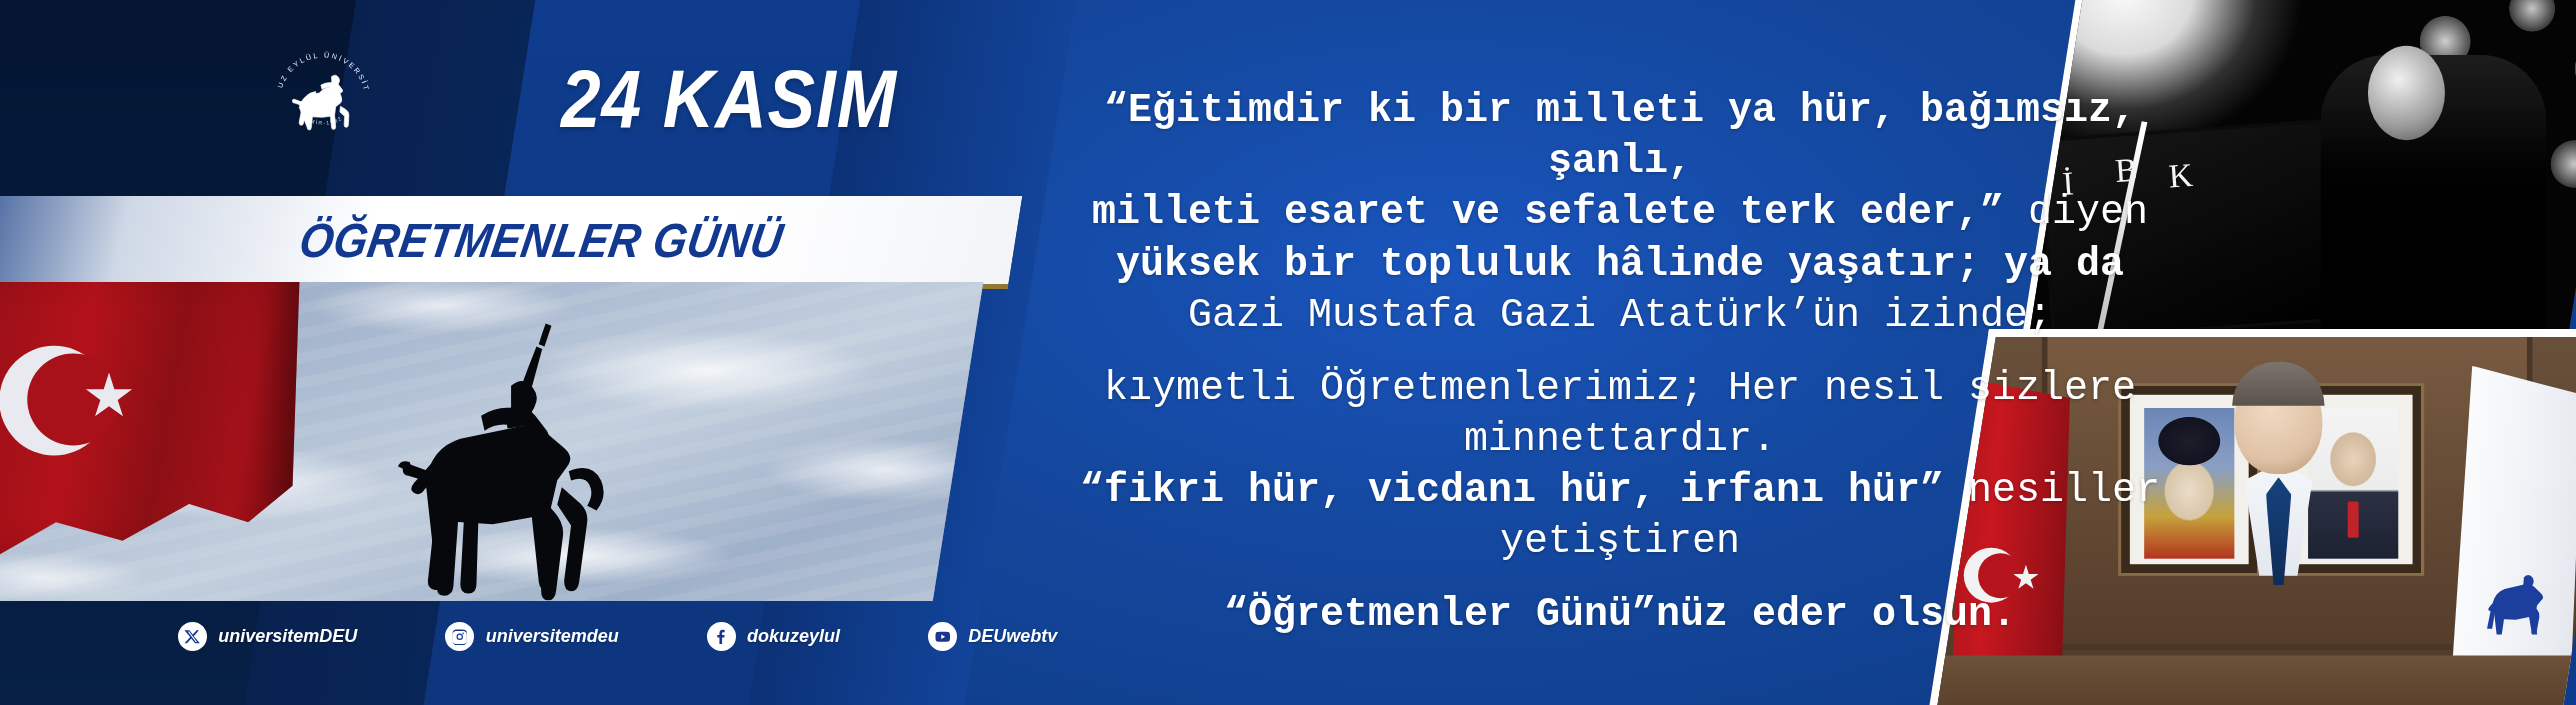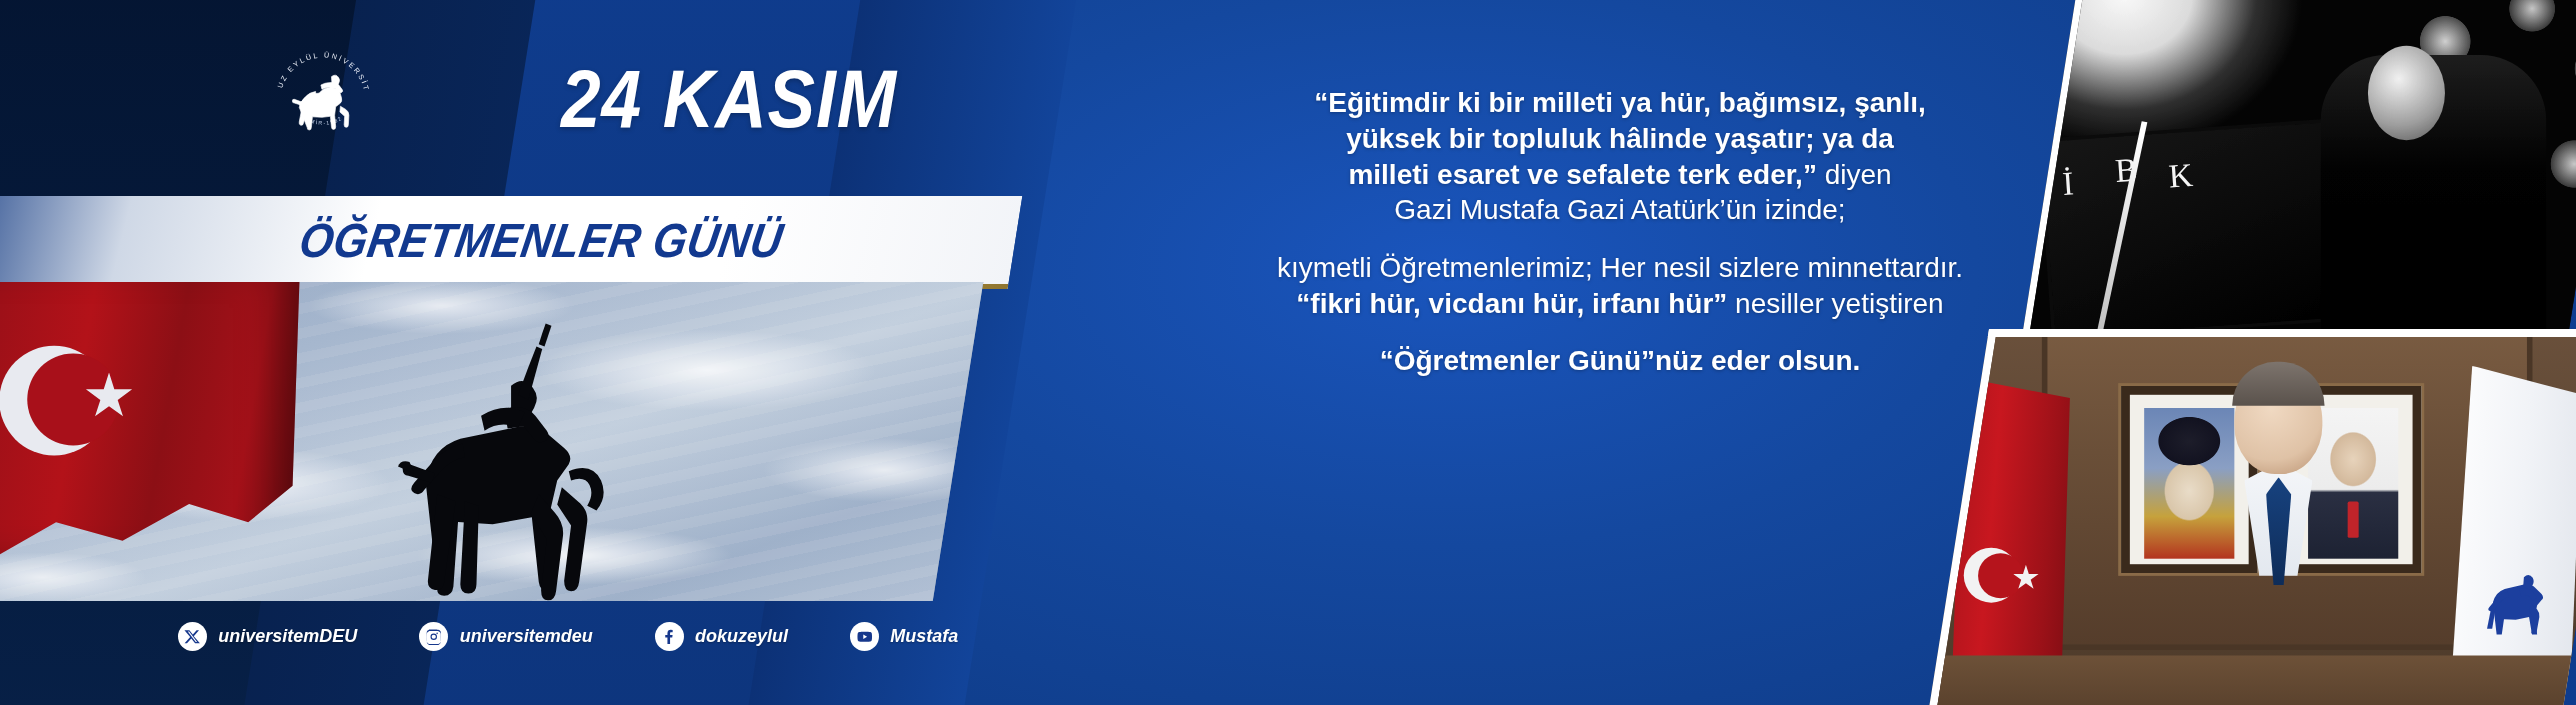--- a/index.html
+++ b/index.html
@@ -322,41 +322,42 @@
   
   .message {
     position:absolute; left:1020px; top:85px;
     width:1200px;
     text-align:center;
     color:#ffffff;
     text-shadow:0 1px 3.6px rgba(0,0,0,.28);
   }
   .msg-block { margin-bottom:21.6px; }
   .msg-line {
-    font-size:28px;
+    font-size:40px;
     line-height:1.28;
     font-weight:normal;
+    font-family:Liberation Mono, monospace;
   }
   .msg-line b { font-weight:bold; }
   .sign-name {
     margin-top:36px;
     font-size:33px;
     font-weight:bold;
     letter-spacing:0.3px;
   }
   .sign-title {
     margin-top:7.2px;
     font-size:32px;
     font-weight:300;
   }
 
   
   .social {
     position:absolute; left:178px; top:622px;
-    display:flex; align-items:center; gap:62px;
+    display:flex; align-items:center; gap:88px;
   }
   .social-item { display:flex; align-items:center; gap:11.3px; }
   .social-icon {
     width:29px; height:29px; border-radius:50%;
     background:#ffffff;
     display:flex; align-items:center; justify-content:center;
     flex:0 0 auto;
   }
   .social-icon svg { width:17.5px; height:17.5px; display:block; fill:#17388c; }
   .social-label {
@@ -503,24 +504,24 @@
     </div>
   </div>
 
   <div class="message">
 
     <div class="msg-block">
       <div class="msg-line">
         <b>“Eğitimdir ki bir milleti ya hür, bağımsız, şanlı,</b><span></span>
       </div>
       <div class="msg-line">
+        <b>milleti esaret ve sefalete terk eder,”</b><span> diyen</span>
+      </div>
+      <div class="msg-line">
         <b>yüksek bir topluluk hâlinde yaşatır; ya da</b><span></span>
-      </div>
-      <div class="msg-line">
-        <b>milleti esaret ve sefalete terk eder,”</b><span> diyen</span>
       </div>
       <div class="msg-line">
         <b></b><span>Gazi Mustafa Gazi Atatürk’ün izinde;</span>
       </div>
     </div>
 
     <div class="msg-block">
       <div class="msg-line">
         <b></b><span>kıymetli Öğretmenlerimiz; Her nesil sizlere minnettardır.</span>
       </div>
@@ -565,19 +566,19 @@
       </span>
       <span class="social-label">dokuzeylul</span>
     </div>
 
     <div class="social-item">
       <span class="social-icon">
         <svg viewBox="0 0 24 24" aria-hidden="true">
           <path d="M21.6 7.2a2.5 2.5 0 0 0-1.76-1.77C18.27 5 12 5 12 5s-6.27 0-7.84.43A2.5 2.5 0 0 0 2.4 7.2 26 26 0 0 0 2 12a26 26 0 0 0 .4 4.8 2.5 2.5 0 0 0 1.76 1.77C5.73 19 12 19 12 19s6.27 0 7.84-.43a2.5 2.5 0 0 0 1.76-1.77A26 26 0 0 0 22 12a26 26 0 0 0-.4-4.8zM10 15.1V8.9l5.2 3.1-5.2 3.1z"></path>
         </svg>
       </span>
-      <span class="social-label">Mustafa</span>
+      <span class="social-label">DEUwebtv</span>
     </div>
 
   </div>
 
 </div>
 
 
 </body></html>

